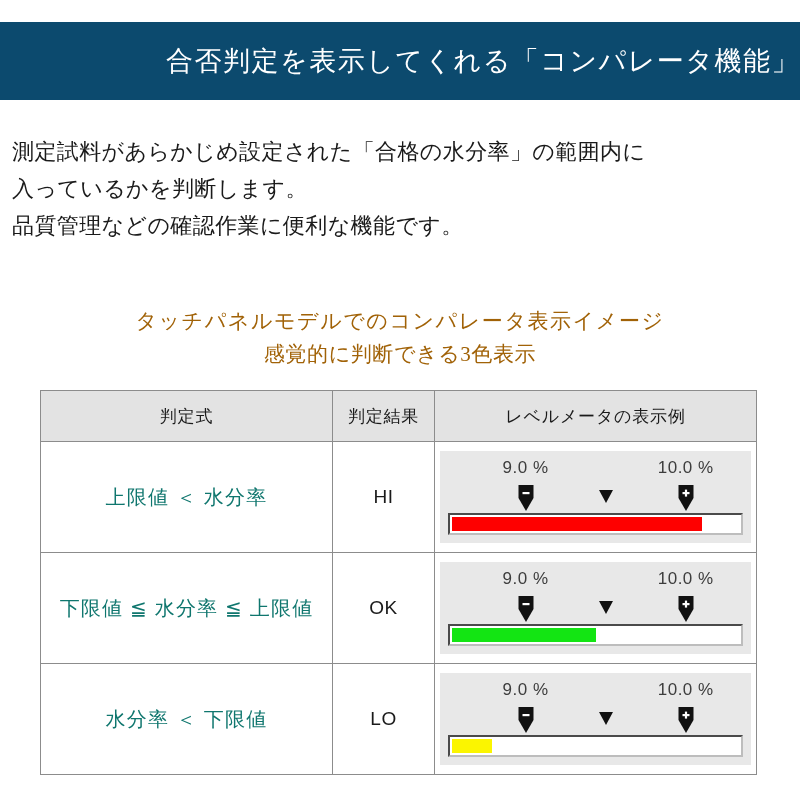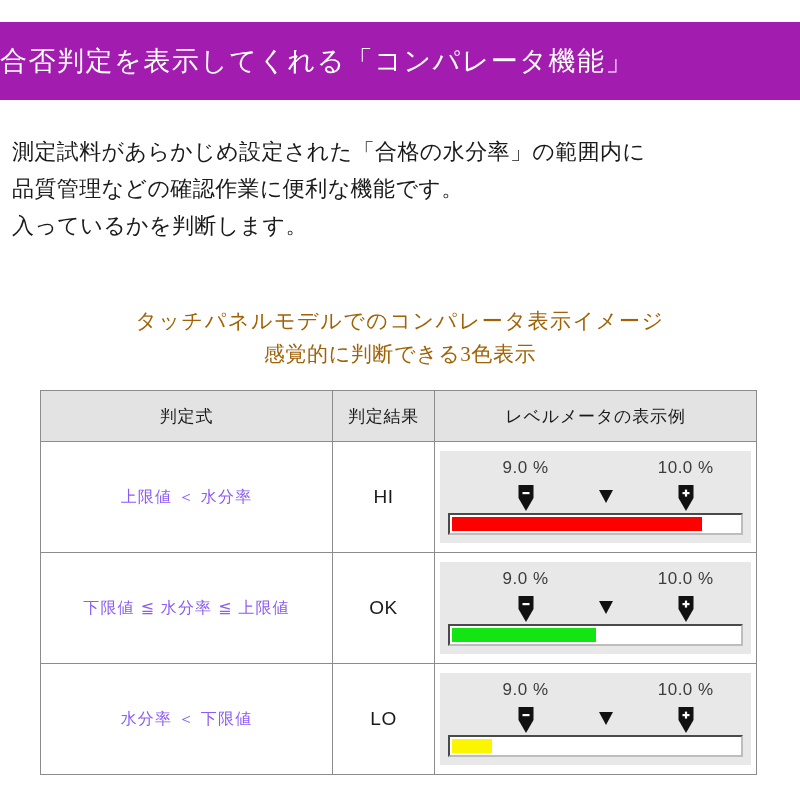--- a/index.html
+++ b/index.html
@@ -16,24 +16,24 @@
     position: relative;
   }
 
   
   .banner {
     position: absolute;
     left: 0;
     top: 22px;
     width: 800px;
     height: 78px;
-    background: #a21caf;
+    background: #0c4a6e;
     display: flex;
     align-items: center;
-    justify-content: flex-start;
+    justify-content: flex-end;
   }
   .banner-title {
     color: #ffffff;
     font-size: 27px;
     letter-spacing: 1.5px;
     font-family: "Liberation Serif", "DejaVu Serif", serif;
     font-weight: 400;
     white-space: nowrap;
   }
 
@@ -94,24 +94,24 @@
     vertical-align: middle;
   }
   .col-expr  { width: 292px; }
   .col-res   { width: 102px; }
   .col-meter { width: 322px; }
 
   .comparator-table tbody tr { height: 111px; }
   .cell-expr {
     text-align: center;
     vertical-align: middle;
-    font-size: 16px;
+    font-size: 20px;
     font-family: "Liberation Sans", "DejaVu Sans", sans-serif;
     letter-spacing: 1.2px;
-    color: #8b5cf6;
+    color: #0f766e;
   }
   .cell-result {
     text-align: center;
     vertical-align: middle;
     font-size: 19px;
     font-family: Liberation Sans, sans-serif;
     letter-spacing: 0.5px;
     color: #1a1a1a;
   }
   .cell-meter {
@@ -186,22 +186,22 @@
 </style>
 </head>
 <body>
 
 <div class="banner">
   <div class="banner-title">合否判定を表示してくれる「コンパレータ機能」</div>
 </div>
 
 <div class="intro">
   <div class="intro-line">測定試料があらかじめ設定された「合格の水分率」の範囲内に</div>
+  <div class="intro-line">入っているかを判断します。</div>
   <div class="intro-line">品質管理などの確認作業に便利な機能です。</div>
-  <div class="intro-line">入っているかを判断します。</div>
 </div>
 
 <div class="subcaption">
   <div class="subcaption-line">タッチパネルモデルでのコンパレータ表示イメージ</div>
   <div class="subcaption-line second">感覚的に判断できる3色表示</div>
 </div>
 
 <table class="comparator-table">
   <colgroup>
     <col class="col-expr">

